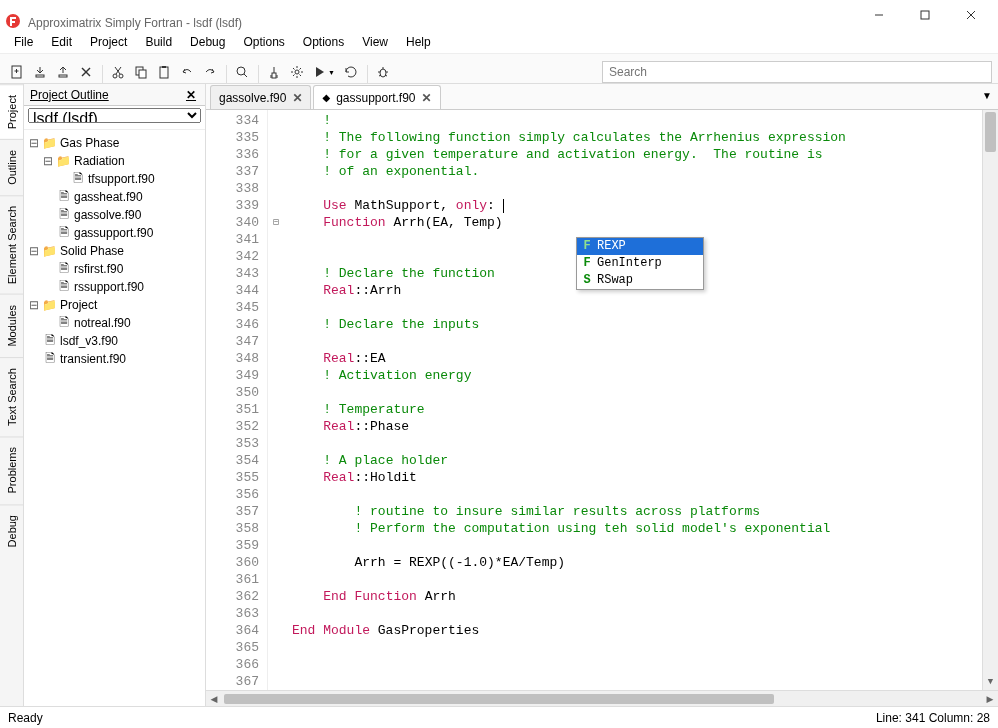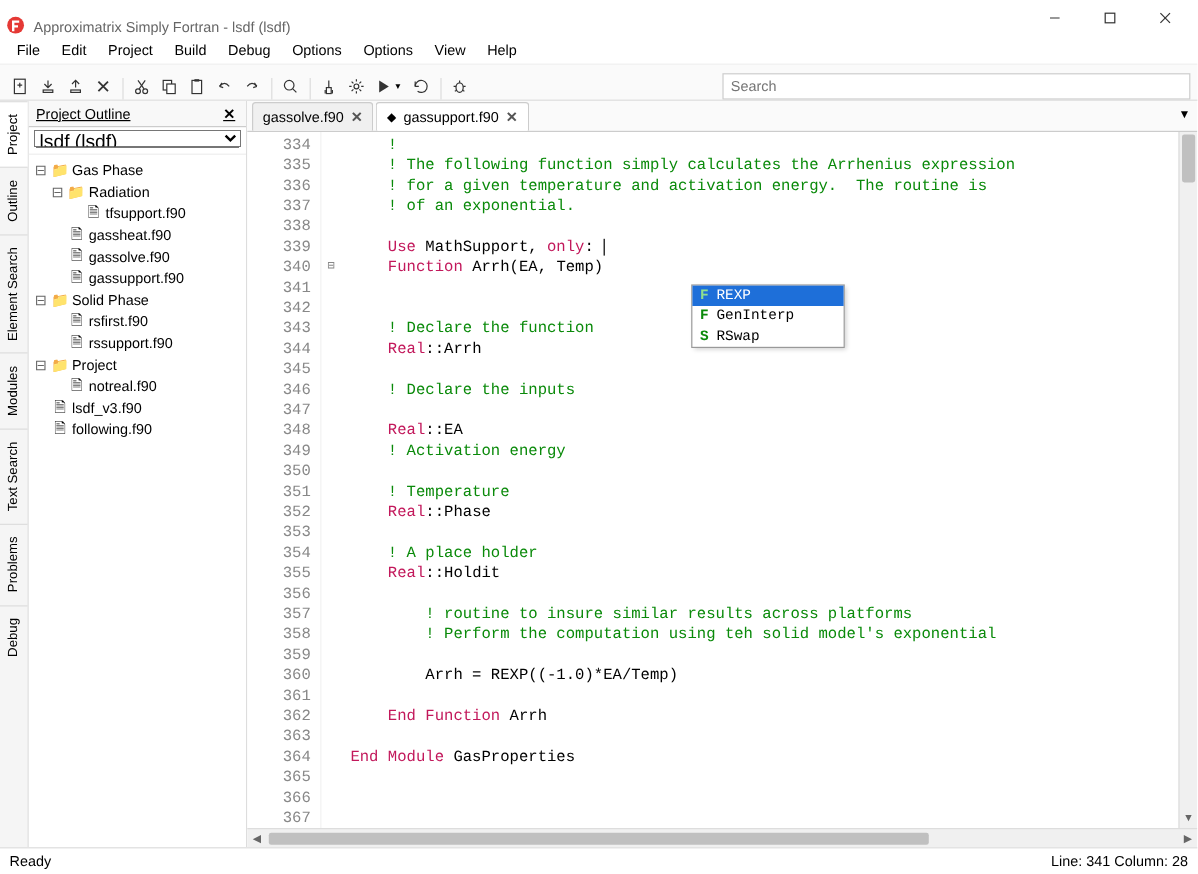--- a/index.html
+++ b/index.html
@@ -321,21 +321,21 @@
           <span>notreal.f90</span>
         </div>
       <div class="tnode">
           <span class="tw"></span>
           <span class="ticon">🗎</span>
           <span>lsdf_v3.f90</span>
         </div>
       <div class="tnode">
           <span class="tw"></span>
           <span class="ticon">🗎</span>
-          <span>following.f90</span>
+          <span>transient.f90</span>
         </div>
     </div>
   </div>
 
   <div class="editorarea">
     <div class="edtabs">
       <div class="edtab">
           <span>gassolve.f90</span>
           <span class="close">✕</span>
         </div>

